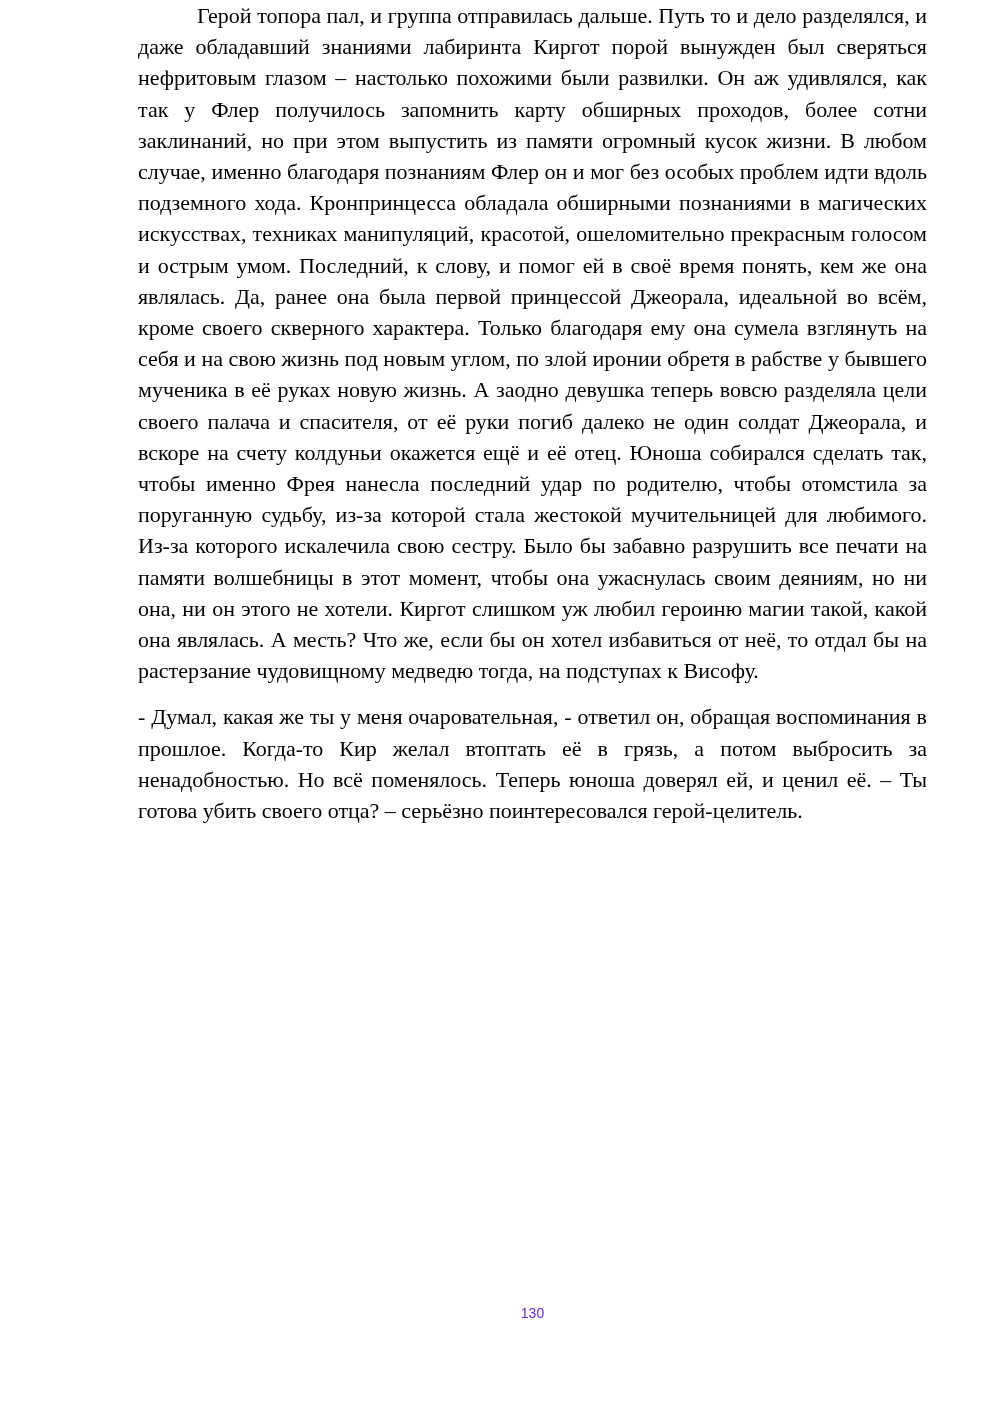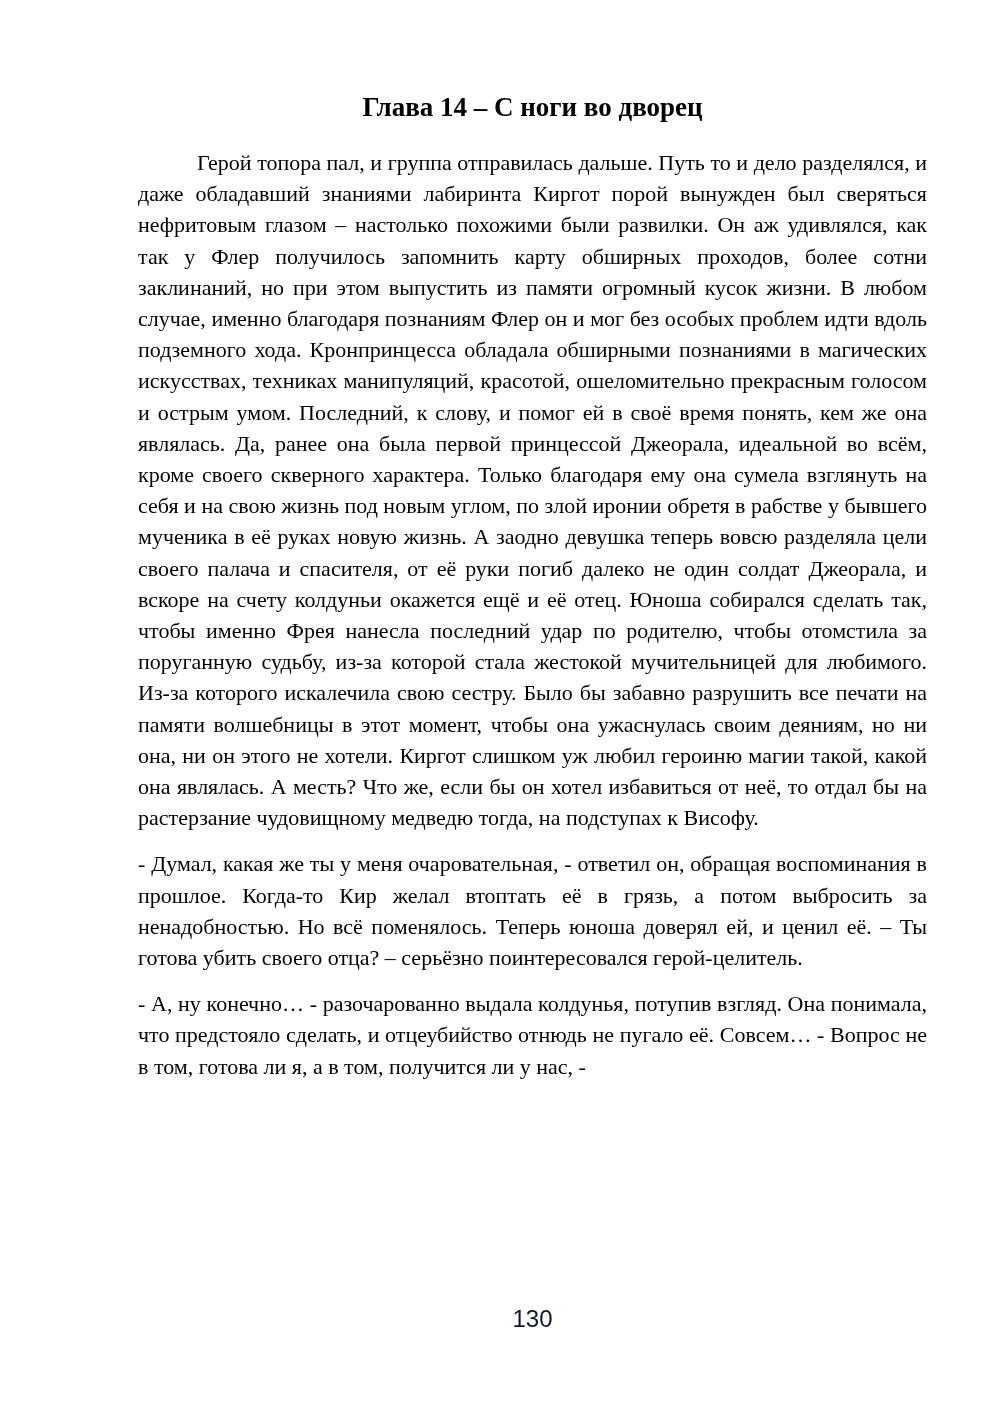--- a/index.html
+++ b/index.html
@@ -41,33 +41,31 @@
   .para.first-indent {
     text-indent: 59px;
   }
   .page-number {
     position: absolute;
     left: 138px;
     top: 1305px;
     width: 789px;
     text-align: center;
     font-family: "Liberation Sans", sans-serif;
-    font-size: 24px;
-    color: #0f172a;
+    font-size: 14px;
+    color: #6d28d9;
   }
 </style>
 </head>
 <body>
 
 <div class="page">
   <div class="content">
-    <h1 class="chapter-title">Глава 14 – С ноги во дворец</h1>
 
     <p class="para first-indent">Герой топора пал, и группа отправилась дальше. Путь то и дело разделялся, и даже обладавший знаниями лабиринта Киргот порой вынужден был сверяться нефритовым глазом – настолько похожими были развилки. Он аж удивлялся, как так у Флер получилось запомнить карту обширных проходов, более сотни заклинаний, но при этом выпустить из памяти огромный кусок жизни. В любом случае, именно благодаря познаниям Флер он и мог без особых проблем идти вдоль подземного хода. Кронпринцесса обладала обширными познаниями в магических искусствах, техниках манипуляций, красотой, ошеломительно прекрасным голосом и острым умом. Последний, к слову, и помог ей в своё время понять, кем же она являлась. Да, ранее она была первой принцессой Джеорала, идеальной во всём, кроме своего скверного характера. Только благодаря ему она сумела взглянуть на себя и на свою жизнь под новым углом, по злой иронии обретя в рабстве у бывшего мученика в её руках новую жизнь. А заодно девушка теперь вовсю разделяла цели своего палача и спасителя, от её руки погиб далеко не один солдат Джеорала, и вскоре на счету колдуньи окажется ещё и её отец. Юноша собирался сделать так, чтобы именно Фрея нанесла последний удар по родителю, чтобы отомстила за поруганную судьбу, из-за которой стала жестокой мучительницей для любимого. Из-за которого искалечила свою сестру. Было бы забавно разрушить все печати на памяти волшебницы в этот момент, чтобы она ужаснулась своим деяниям, но ни она, ни он этого не хотели. Киргот слишком уж любил героиню магии такой, какой она являлась. А месть? Что же, если бы он хотел избавиться от неё, то отдал бы на растерзание чудовищному медведю тогда, на подступах к Висофу.</p>
 
 
     <p class="para">- Думал, какая же ты у меня очаровательная, - ответил он, обращая воспоминания в прошлое. Когда-то Кир желал втоптать её в грязь, а потом выбросить за ненадобностью. Но всё поменялось. Теперь юноша доверял ей, и ценил её. – Ты готова убить своего отца? – серьёзно поинтересовался герой-целитель.</p>
 
-    <p class="para">- А, ну конечно… - разочарованно выдала колдунья, потупив взгляд. Она понимала, что предстояло сделать, и отцеубийство отнюдь не пугало её. Совсем… - Вопрос не в том, готова ли я, а в том, получится ли у нас, -</p>
   </div>
 
   <div class="page-number">130</div>
 </div>
 
 </body></html>

